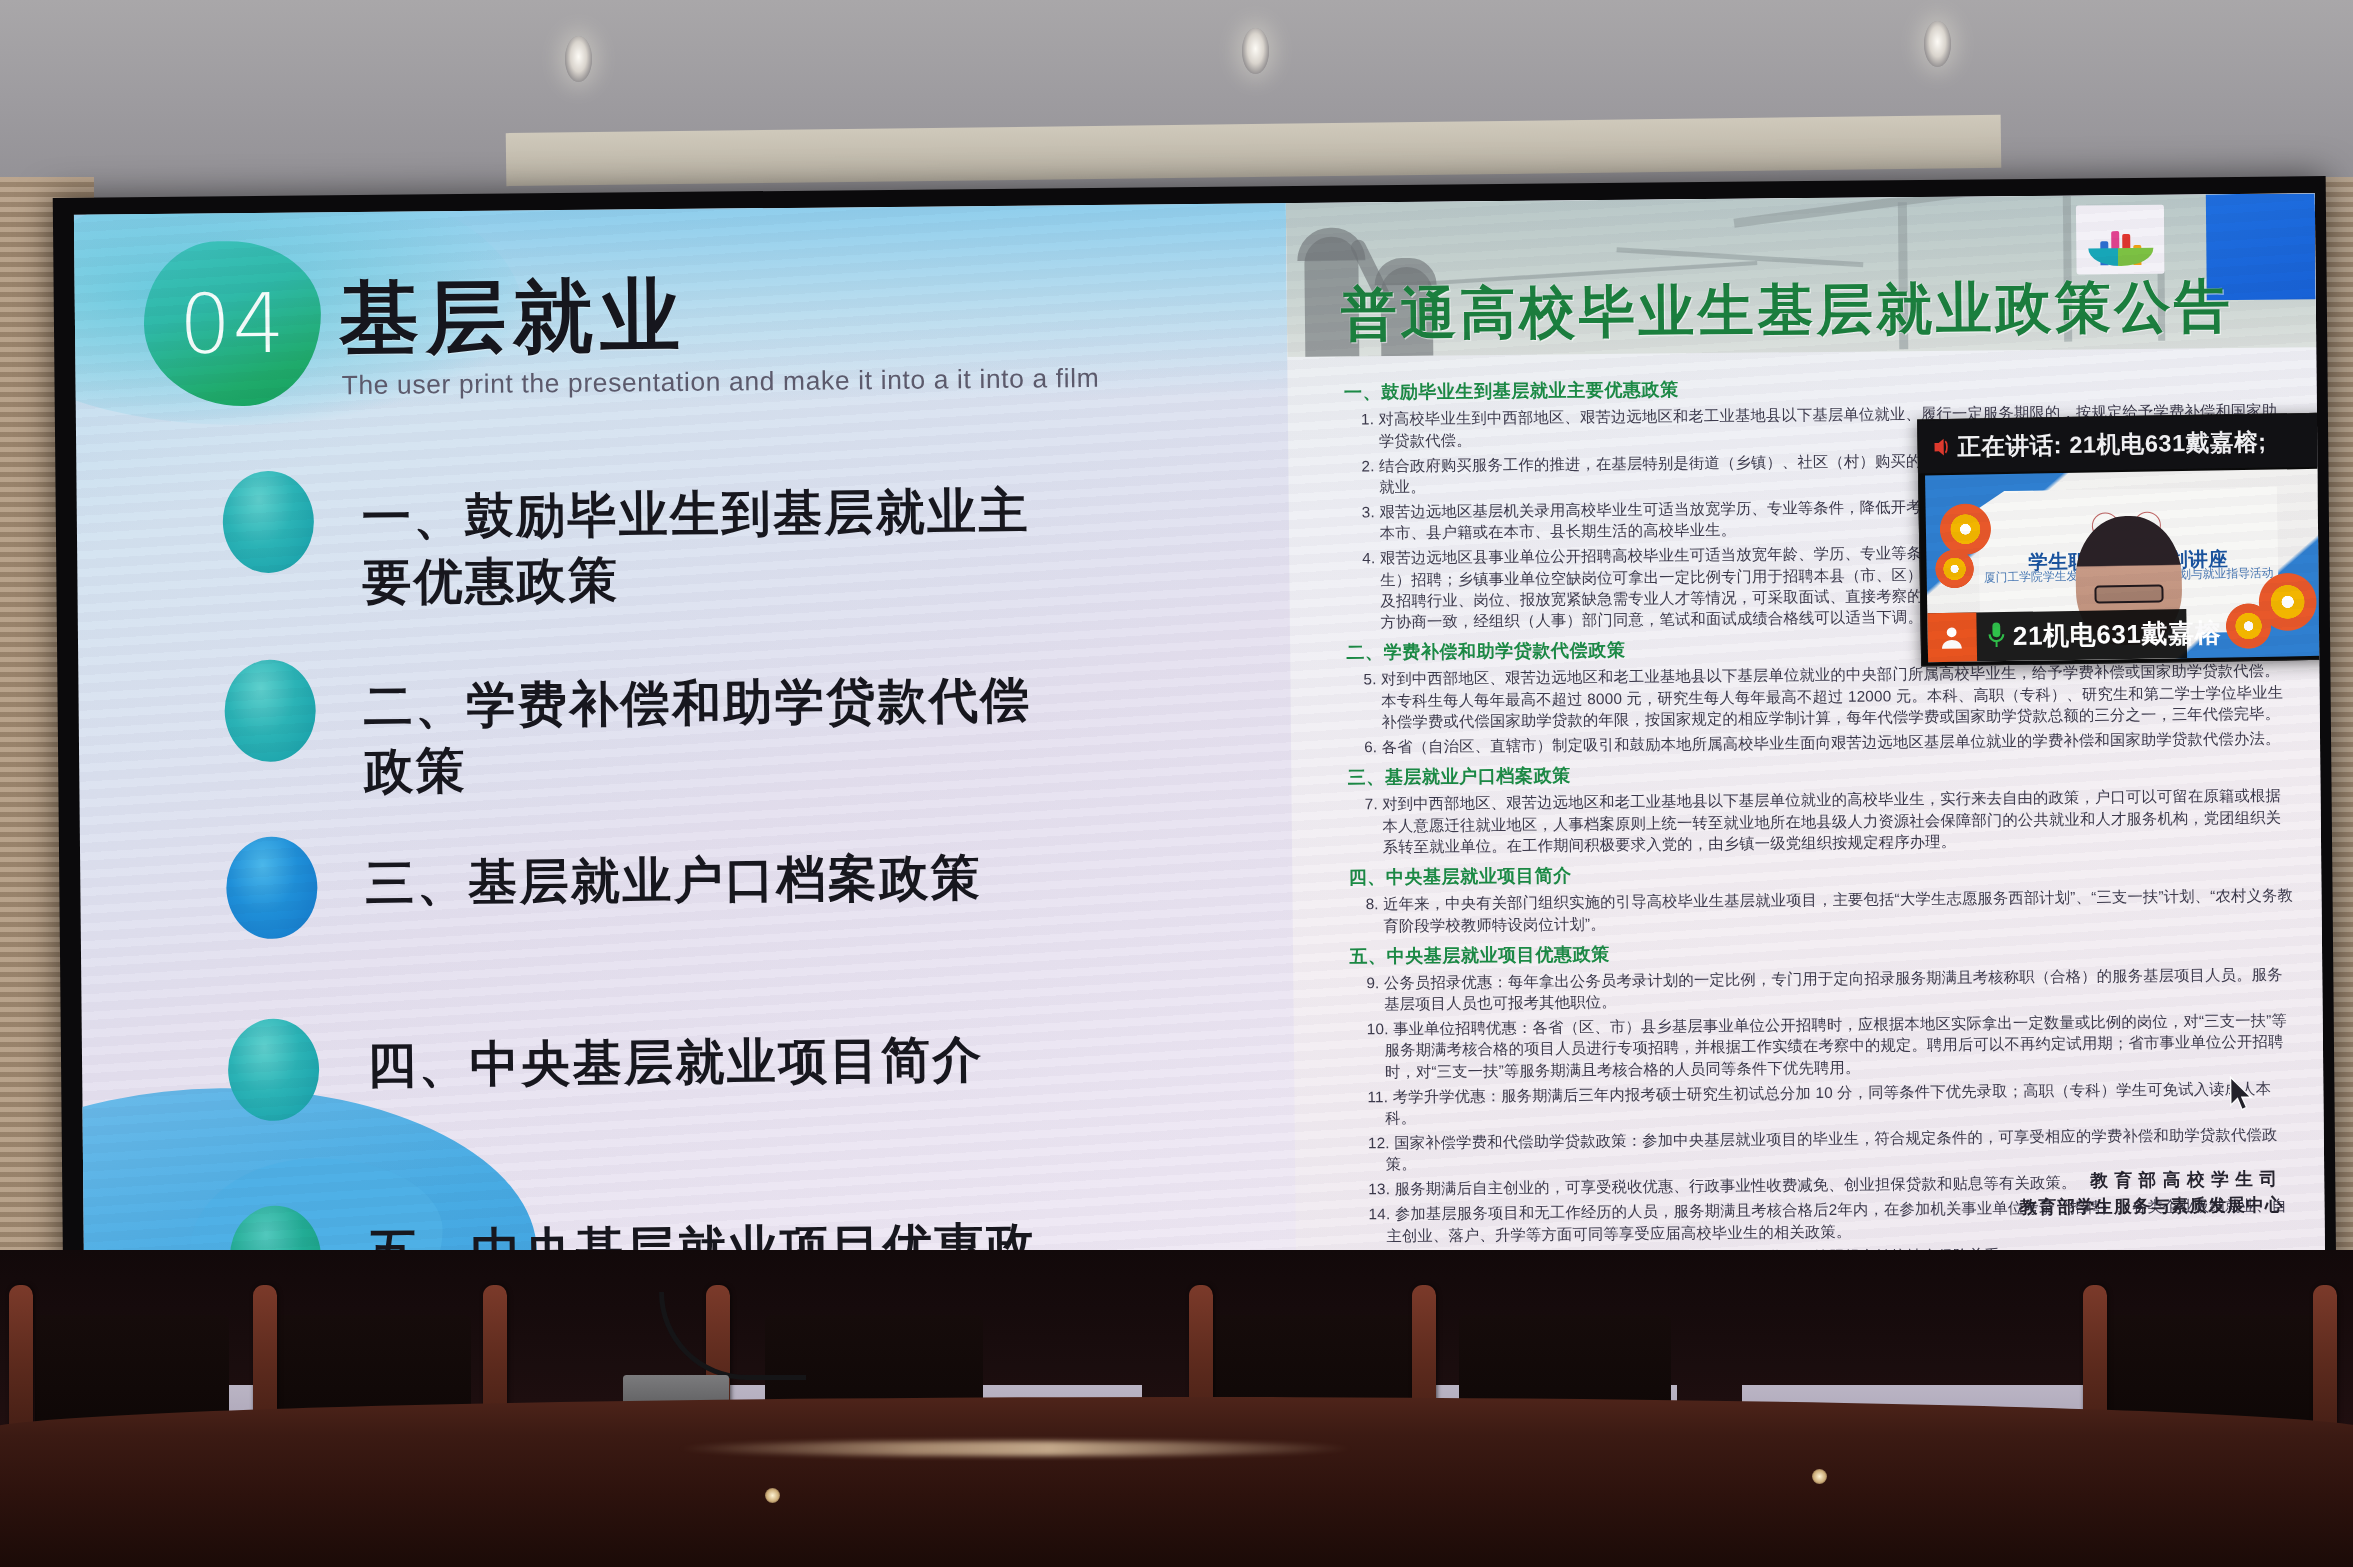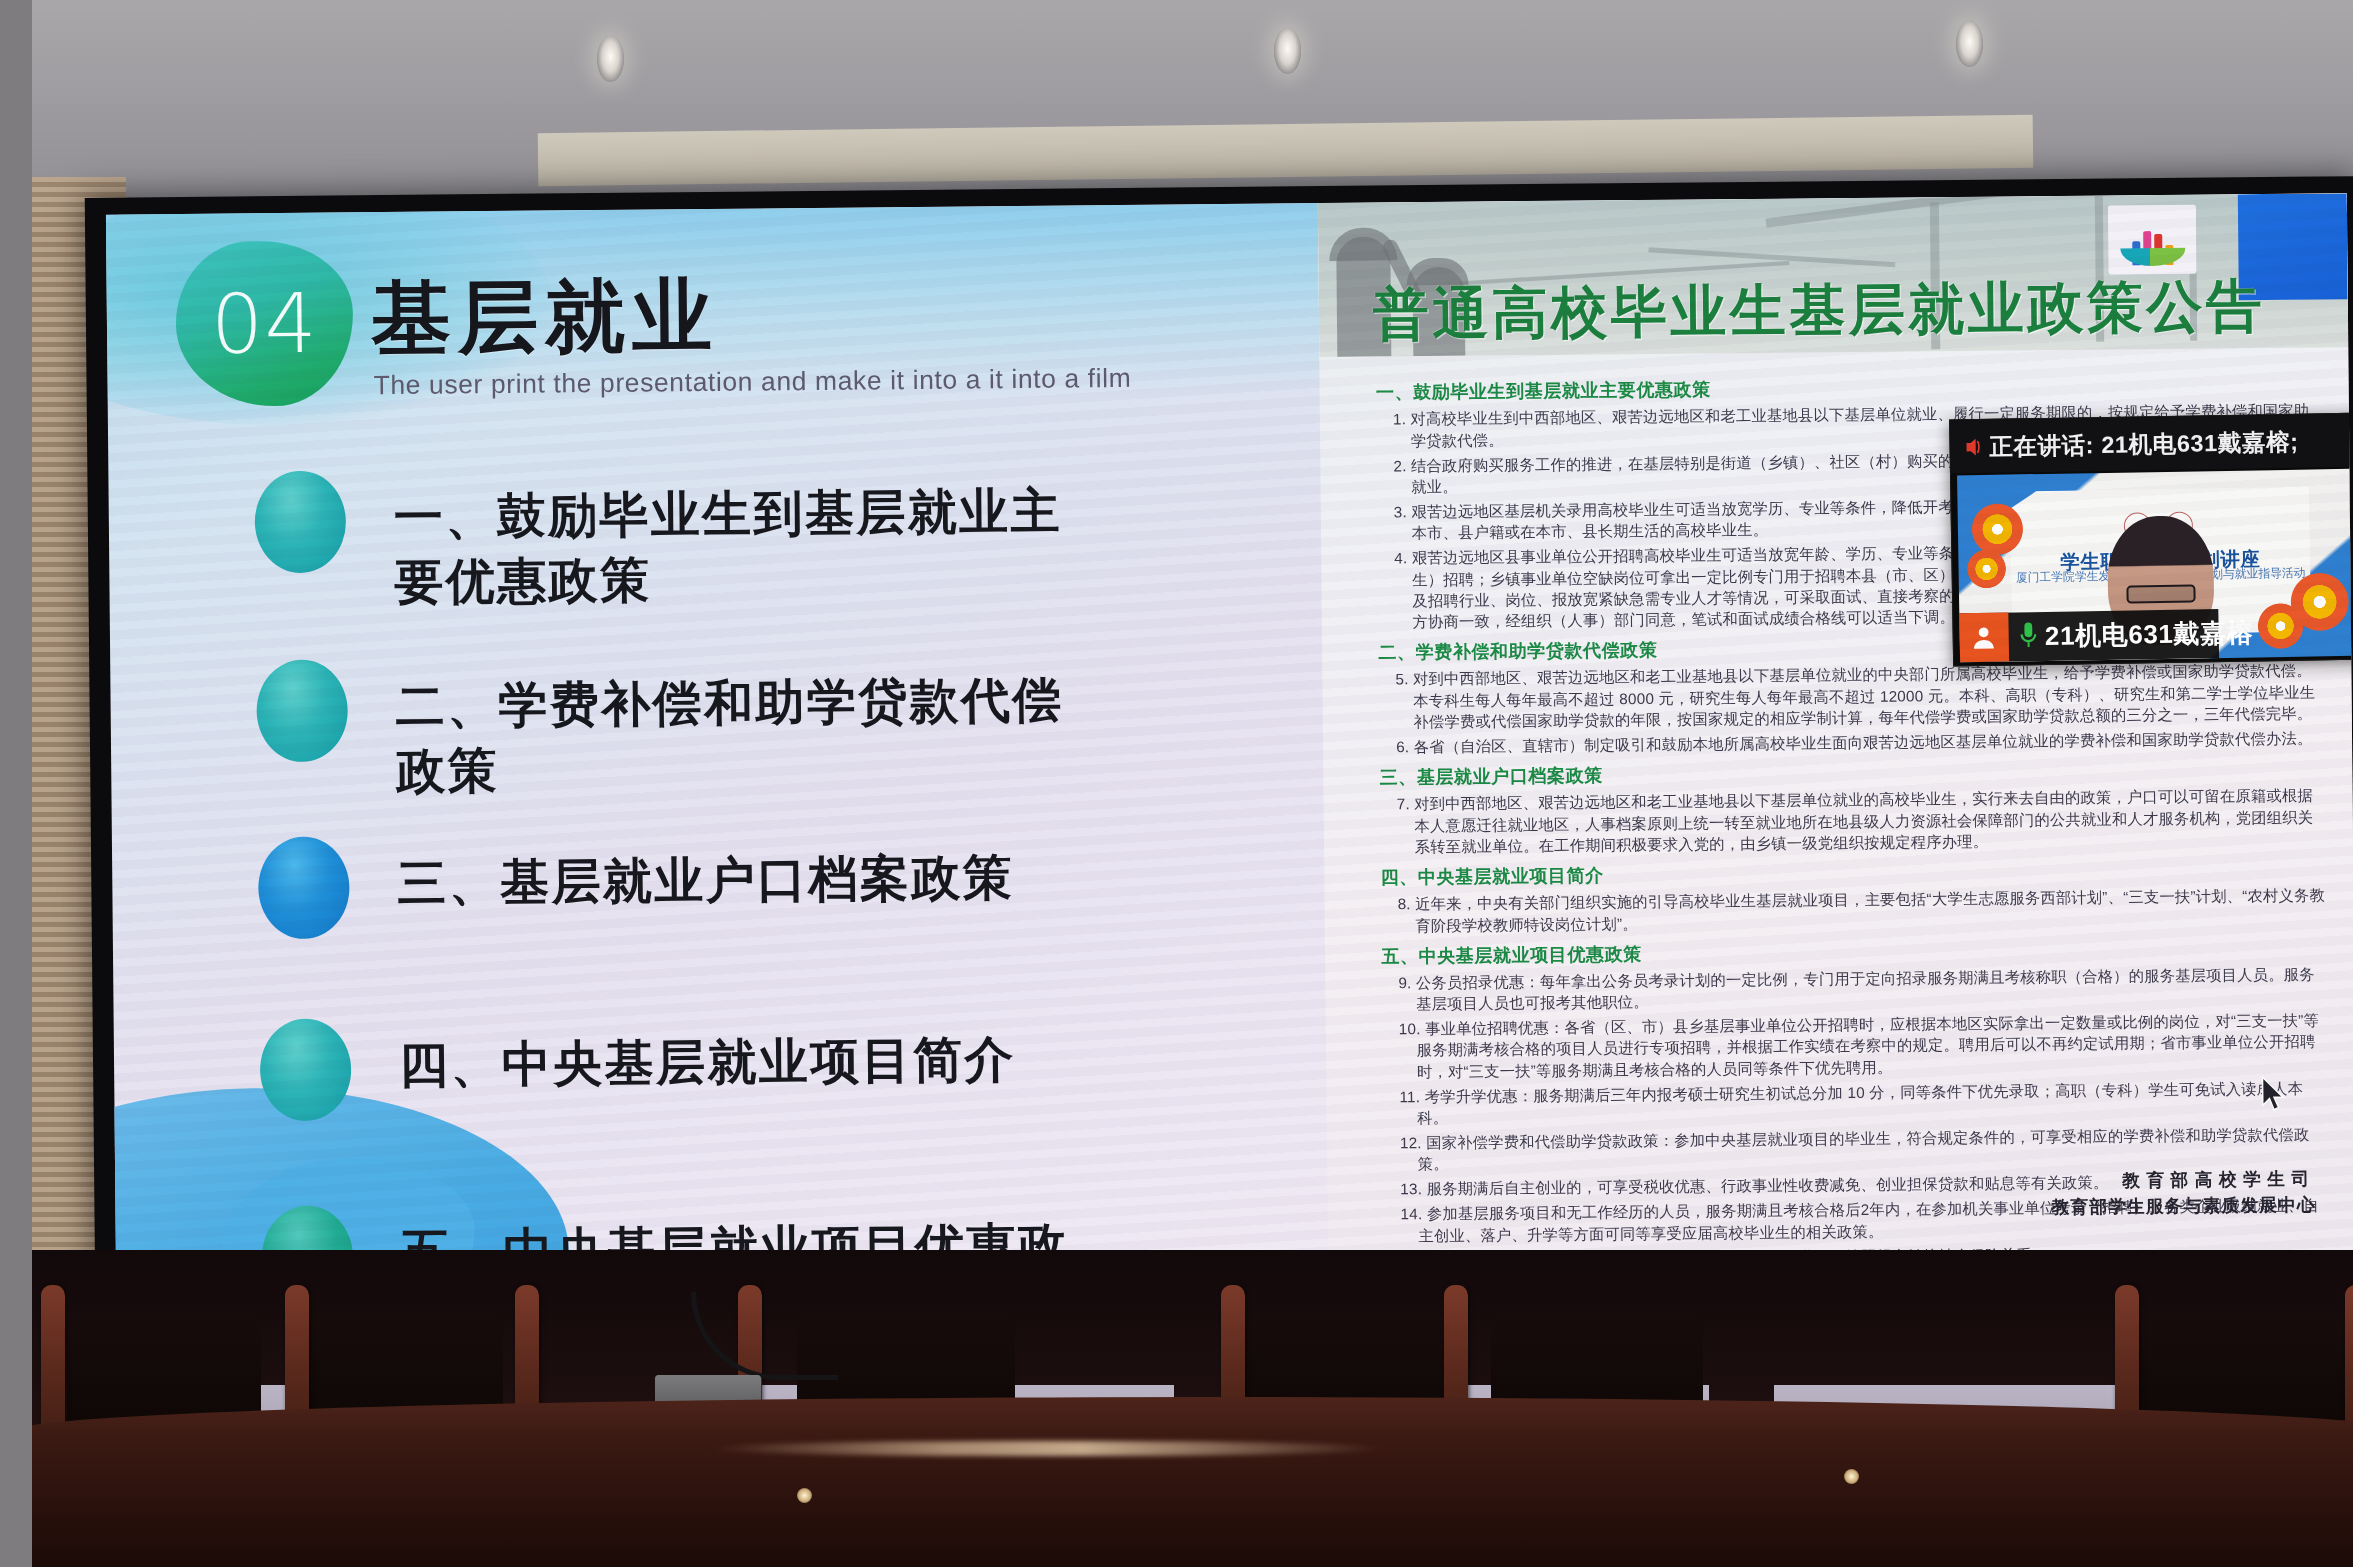--- a/index.html
+++ b/index.html
@@ -4,21 +4,21 @@
 <style>
   * { box-sizing: border-box; margin:0; padding:0; }
   html,body { width:2354px; height:1568px; overflow:hidden; }
   body {
     font-family: "Liberation Sans", "DejaVu Sans", sans-serif;
     background:#7e7c7e;
     position:relative;
   }
 
   
-  #room { position:absolute; inset:0; overflow:hidden;margin-left:32px; }
+  #room { position:absolute; inset:0; overflow:hidden; }
 
   .ceiling {
     position:absolute; left:0; top:0; width:2354px; height:212px;
     background:linear-gradient(180deg,#a9a7a9 0%, #9e9ca0 45%, #908e93 100%);
   }
   .ceiling-light {
     position:absolute; width:27px; height:46px; border-radius:50%;
     background:radial-gradient(ellipse at 50% 45%, #fdfbf6 0%, #d9d4cd 42%, #8d8a8c 75%, #6e6b6e 100%);
     box-shadow:0 0 20px 7px rgba(255,250,235,0.28);
   }

